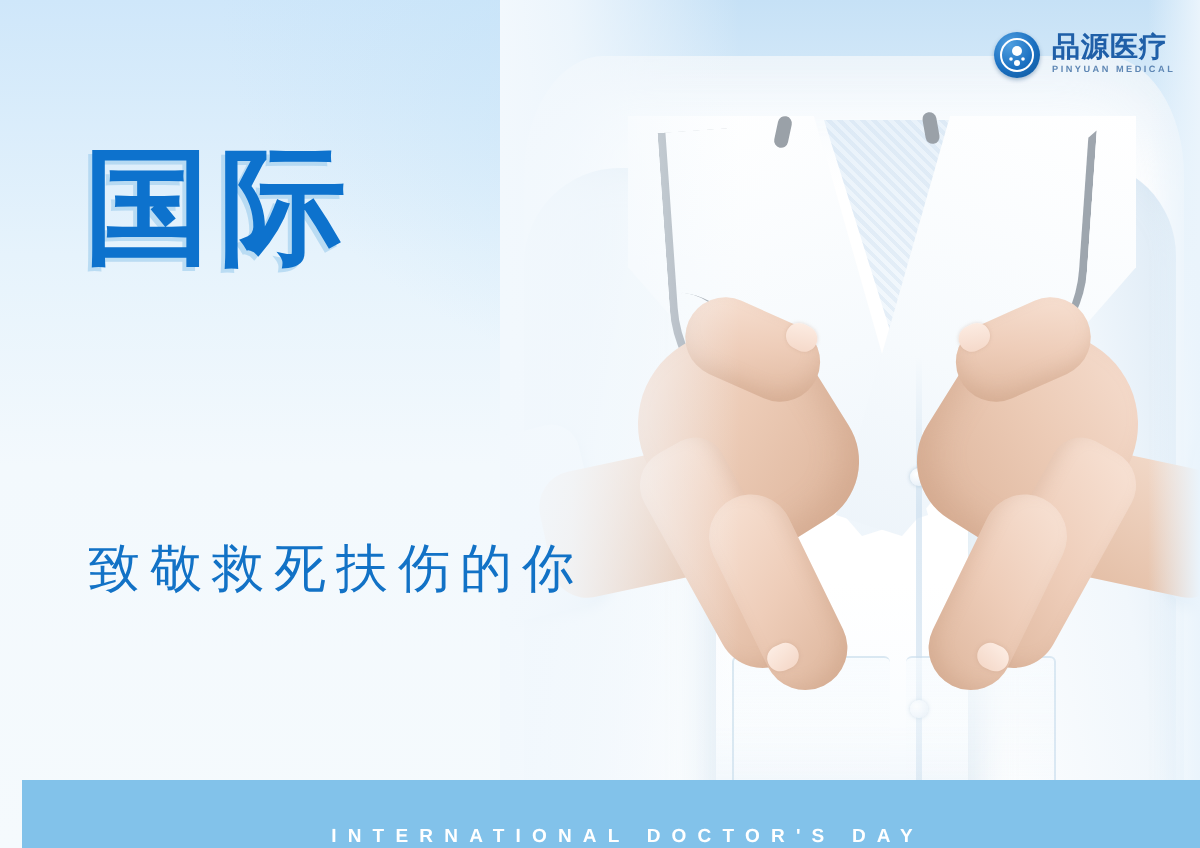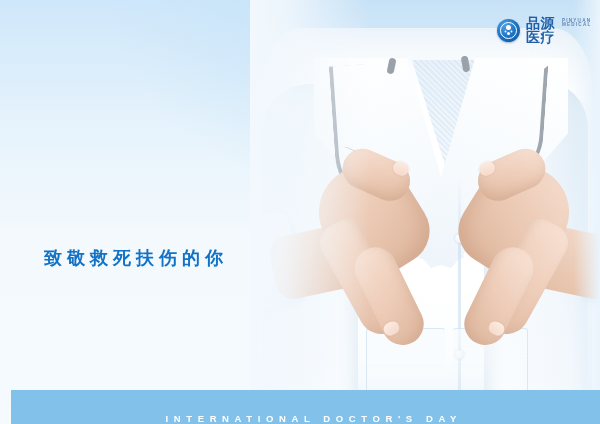--- a/index.html
+++ b/index.html
@@ -224,42 +224,42 @@
   }
   .logo-mark::before{
     content:"";position:absolute;left:3px;top:3px;right:3px;bottom:3px;
     border:1.4px solid #ffffff;border-radius:50%;
   }
   .logo-mark::after{
     content:"";position:absolute;left:9px;top:6.5px;width:5px;height:5px;border-radius:50%;
     background:#ffffff;
     box-shadow:0 6px 0 -1px #ffffff, -3px 4px 0 -1.6px #ffffff, 3px 4px 0 -1.6px #ffffff;
   }
-  .logo-text{display:flex;flex-direction:row;line-height:1;}
+  .logo-text{display:flex;flex-direction:column;line-height:1;}
   .logo-cn{
     font-size:14px;font-weight:bold;color:#1f5fa8;letter-spacing:.5px;
     font-family:"DejaVu Sans","Liberation Sans",sans-serif;
   }
   .logo-en{
     font-size:4.6px;font-weight:bold;color:#5f87b4;letter-spacing:1.25px;margin-top:2.5px;
   }
 
   
   .title-block{position:absolute;left:42px;top:72px;z-index:15;}
   .title-line{
     font-family:"DejaVu Sans","Liberation Sans",sans-serif;
     font-size:63px;font-weight:bold;color:#0d72cd;
     letter-spacing:5px;line-height:1.03;white-space:nowrap;
     text-shadow:-2px 2px 0 rgba(150,200,235,.55);
   }
   .title-line + .title-line{margin-top:13px;}
   .subtitle{
-    position:absolute;left:44px;top:246px;z-index:15;
+    position:absolute;left:44px;top:267px;z-index:15;
     font-family:"DejaVu Sans","Liberation Sans",sans-serif;
-    font-size:18px;font-weight:bold;color:#1272c6;
+    font-size:26px;font-weight:normal;color:#1272c6;
     letter-spacing:5px;white-space:nowrap;
   }
 
   
   .banner{
     position:absolute;left:11px;bottom:0;width:600px;height:34px;
     background:#82c2ea;
     display:flex;align-items:flex-end;justify-content:center;z-index:30;
   }
   .banner-text{
@@ -327,20 +327,21 @@
 
   <div class="logo">
     <div class="logo-mark"></div>
     <div class="logo-text">
       <span class="logo-cn">品源医疗</span>
       <span class="logo-en">PINYUAN MEDICAL</span>
     </div>
   </div>
 
   <div class="title-block">
+    <div class="title-line">国际</div>
   </div>
 
   <div class="subtitle">致敬救死扶伤的你</div>
 
   <div class="banner">
     <span class="banner-text">INTERNATIONAL DOCTOR'S DAY</span>
   </div>
 
 </div>
 

